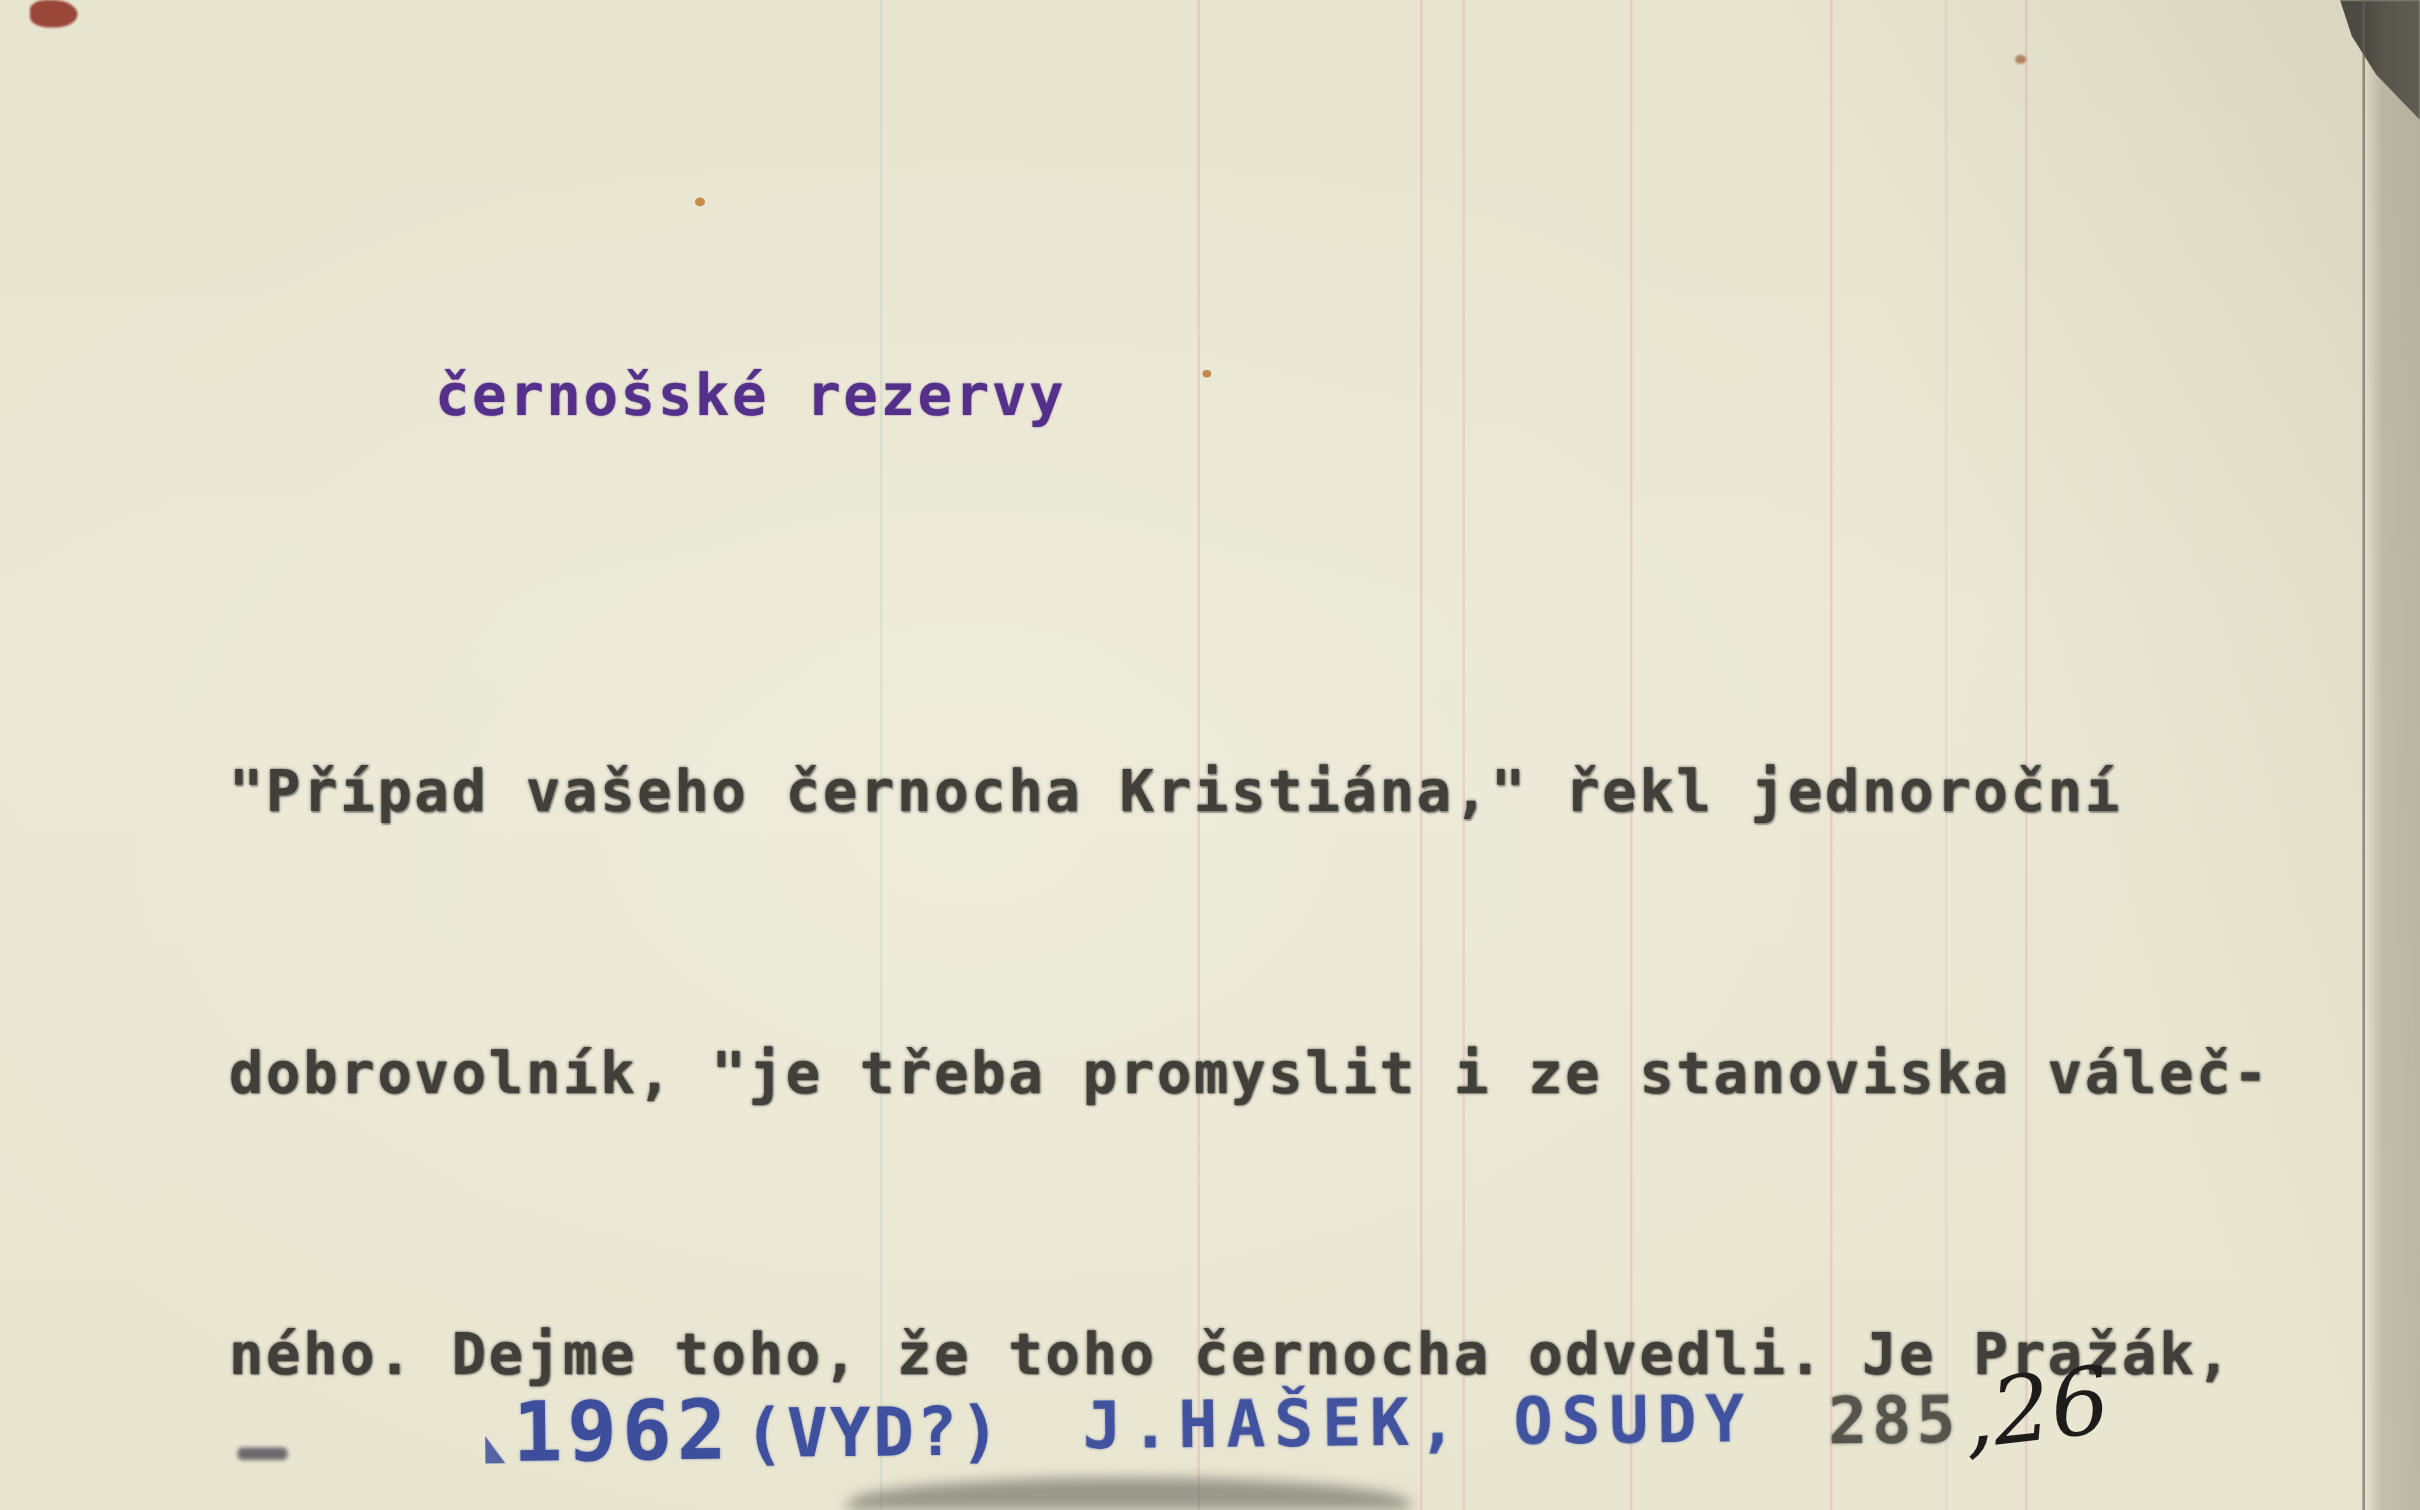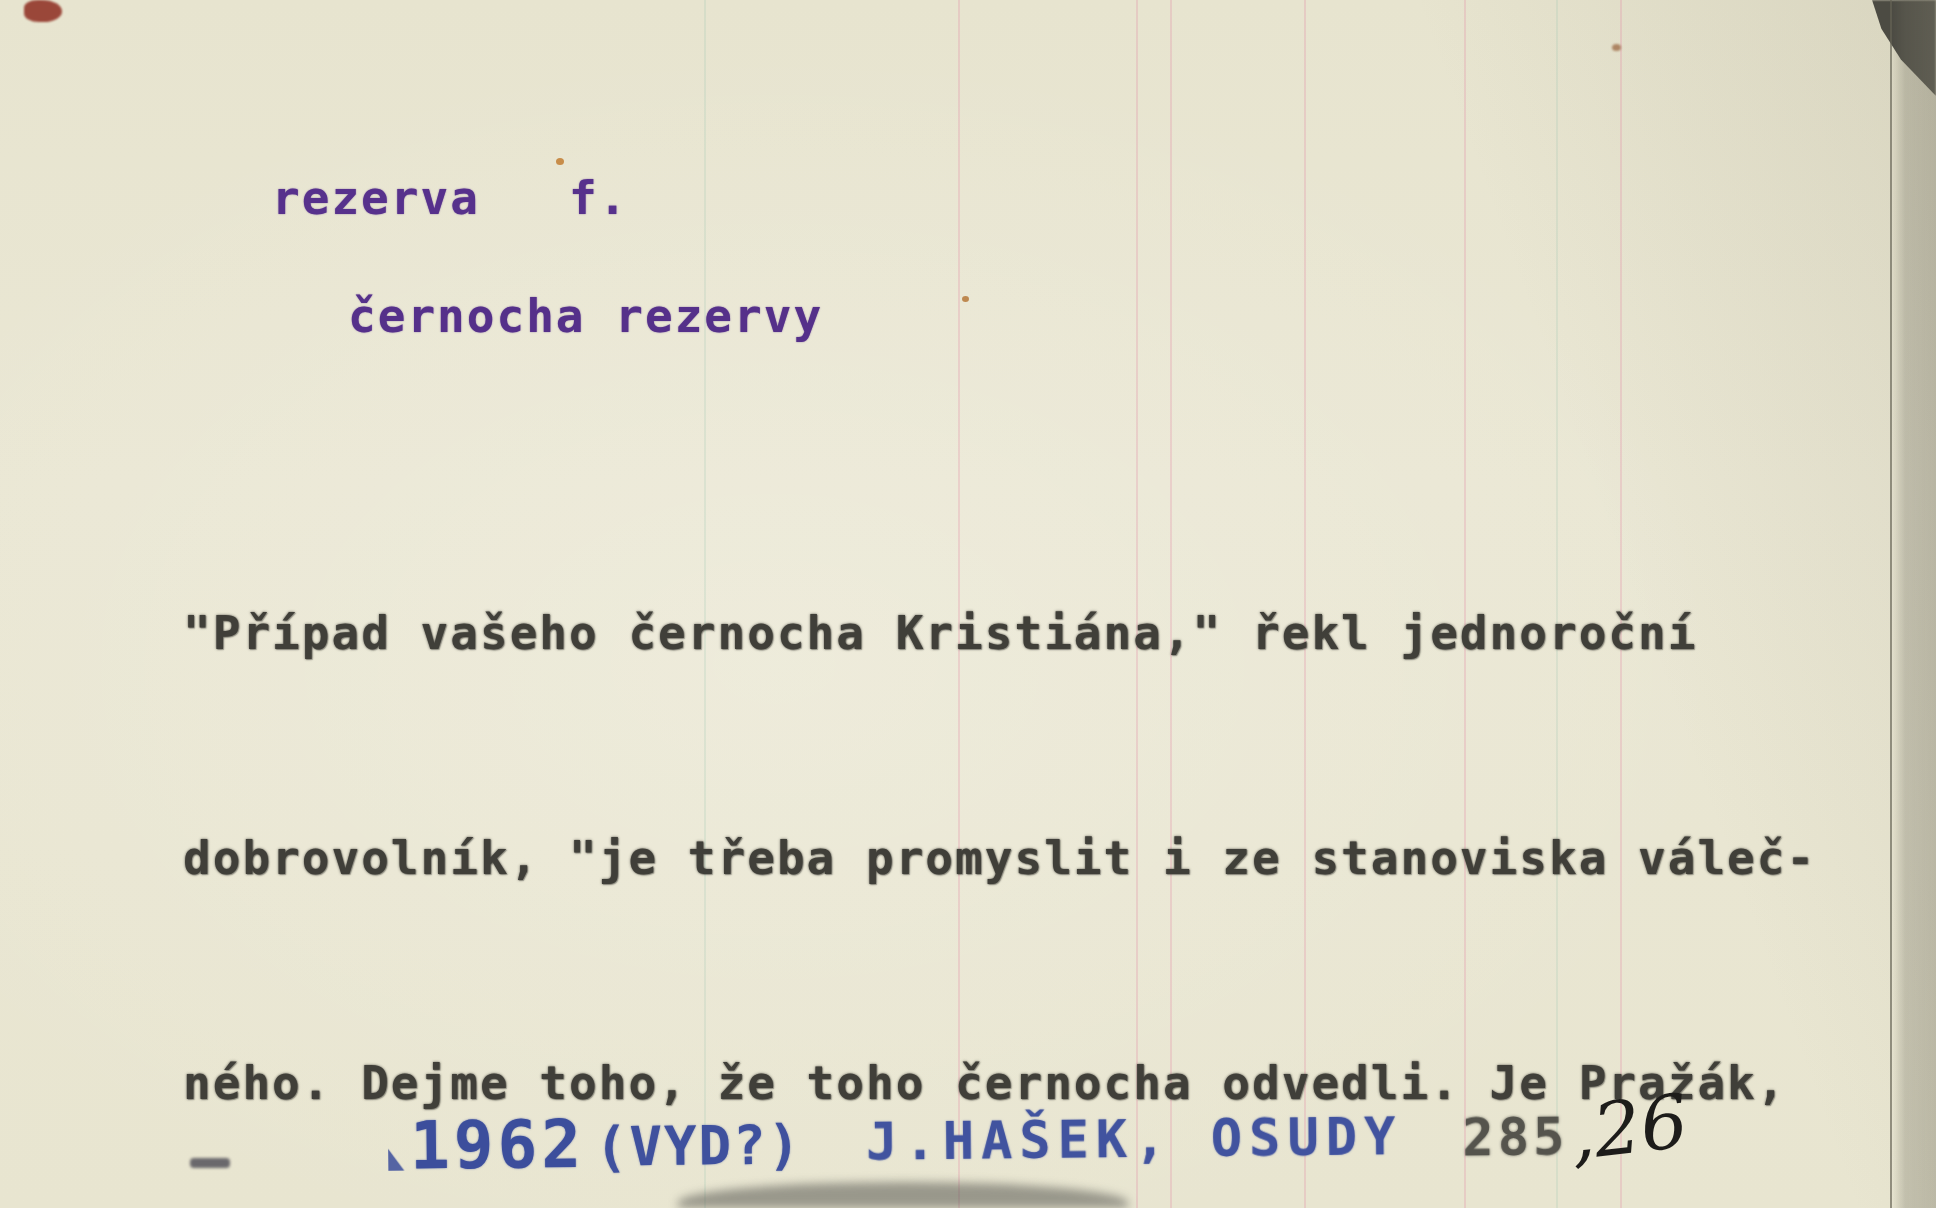--- a/index.html
+++ b/index.html
@@ -100,23 +100,22 @@
 
   <div class="vline vl-pale" style="left:704px"></div>
   <div class="vline vl-pink" style="left:958px"></div>
   <div class="vline vl-pink" style="left:1136px"></div>
   <div class="vline vl-pink" style="left:1170px"></div>
   <div class="vline vl-pink" style="left:1304px"></div>
   <div class="vline vl-pink" style="left:1464px"></div>
   <div class="vline vl-pale" style="left:1556px"></div>
   <div class="vline vl-pink" style="left:1620px"></div>
 
-  <div class="headline">rezerva   f.</div>
 
-  <div class="subentry">černocha rezervy</div>
+  <div class="subentry">černošské rezervy</div>
 
   <div class="quote">
     <span class="qline">"Případ vašeho černocha Kristiána," řekl jednoroční</span>
     <span class="qline">dobrovolník, "je třeba promyslit i ze stanoviska váleč-</span>
     <span class="qline">ného. Dejme toho, že toho černocha odvedli. Je Pražák,</span>
     
     
     
     
     

